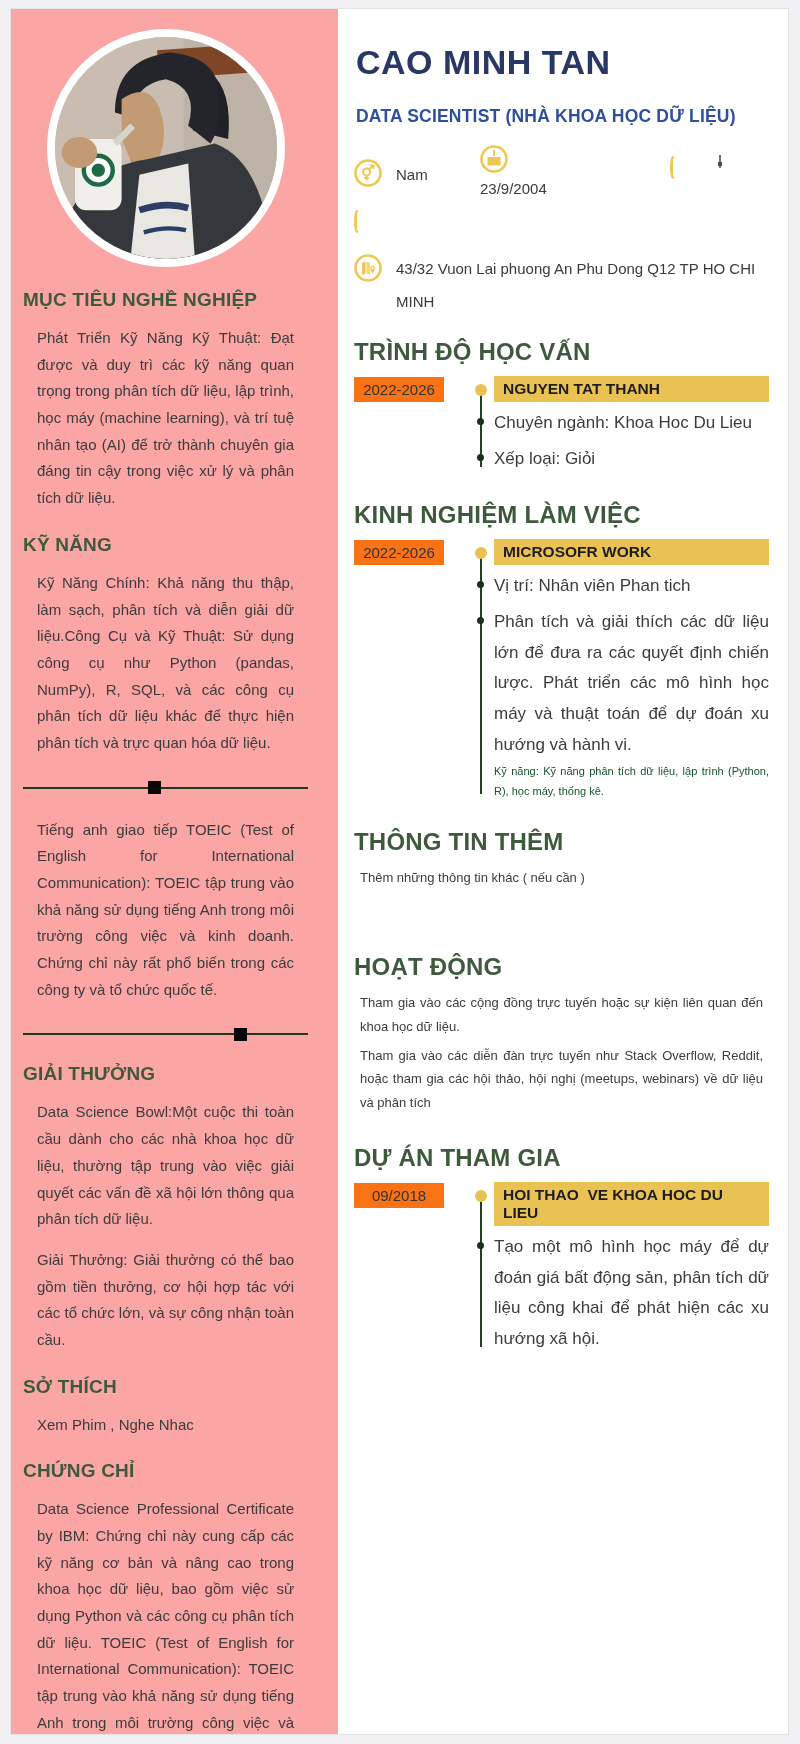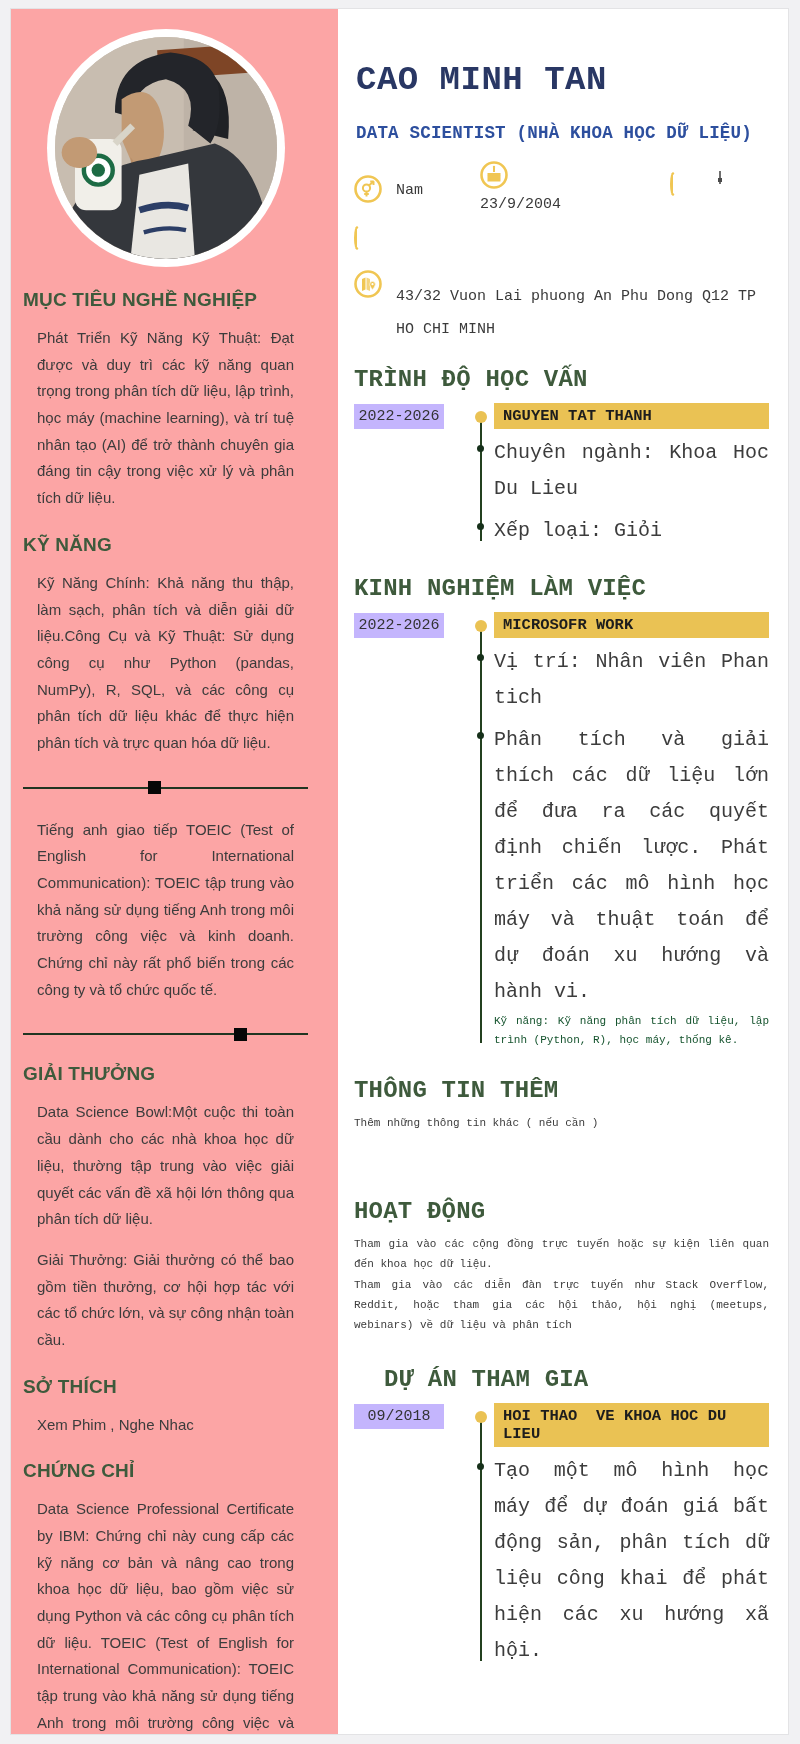--- a/index.html
+++ b/index.html
@@ -39,21 +39,21 @@
     font-size:15px;line-height:1.78;text-align:justify;margin:14px;color:#3c3c3c;
   }
   .divider{display:flex;align-items:center;margin:24px 0 22px 0;height:14px;}
   .divider .seg{height:2px;background:#203522;}
   .divider .sq{width:13px;height:13px;background:#070707;flex:0 0 13px;}
   .divider.mid .seg1{flex:0 0 44%;}
   .divider.mid .seg2{flex:1;}
   .divider.right .seg1{flex:0 0 74%;}
   .divider.right .seg2{flex:1;}
   
-  .main{flex:1;padding:18px 19px 0 16px;box-sizing:border-box;font-family:Liberation Mono, monospace;}
+  .main{flex:1;padding:0 19px 0 16px;box-sizing:border-box;}
   .name{
     color:#293764;font-size:34px;font-weight:bold;margin:34px 0 0 2px;
     letter-spacing:.5px;
   }
   .job-title{
     color:#2d4f9e;font-size:17.5px;font-weight:bold;margin:24px 0 0 2px;
     letter-spacing:.2px;
   }
   .info{position:relative;margin-top:18px;}
   .info-row{display:flex;align-items:center;min-height:30px;margin-bottom:10px;}
@@ -61,51 +61,51 @@
   .icn{
     width:28px;height:28px;flex:0 0 28px;margin-right:14px;position:relative;
   }
   .icn svg{display:block;width:28px;height:28px;}
   .arc{
     width:24px;height:24px;border:3px solid #f0c653;border-radius:50%;
     border-right-color:transparent;transform:rotate(-18deg);box-sizing:content-box;
     width:22px;height:22px;
   }
   .info-text{font-size:15px;color:#3a3a3a;line-height:1.7;padding-top:3px;}
-  .addr-text{max-width:380px;line-height:2.2;padding-top:0;margin-top:12px;}
+  .addr-text{max-width:380px;line-height:2.2;padding-top:0;}
   .stray{
     position:absolute;right:48px;top:10px;width:2px;height:13px;background:#6f6f6f;
   }
   .stray::after{
     content:"";position:absolute;left:-1px;bottom:2px;width:4px;height:4px;background:#4a4a4a;
   }
   .sec-h{
     color:#3e5a3c;font-size:24px;font-weight:bold;margin:26px 0 10px 0;
     letter-spacing:.2px;
   }
-  .sec-p{font-size:11px;line-height:1.8;text-align:justify;margin:0;color:#3c3c3c;}
+  .sec-p{font-size:13px;line-height:1.8;text-align:justify;margin:6px;color:#3c3c3c;}
   .sec-p + .sec-p{margin-top:2px;}
   
   .t-entry{display:flex;align-items:flex-start;margin-top:4px;}
   .t-date{
-    flex:0 0 90px;background:#c4b5fd;color:#333333;text-align:center;
+    flex:0 0 90px;background:#f97316;color:#333333;text-align:center;
     font-size:15px;padding:4px 0;margin-top:1px;
   }
   .t-body{flex:1;margin-left:36px;position:relative;}
   .t-line{position:absolute;left:0;top:9px;bottom:8px;width:2px;background:#23401f;}
   .t-dot{
     position:absolute;left:-5px;top:8px;width:12px;height:12px;border-radius:50%;
     background:#eac254;
   }
   .t-title{
     margin-left:14px;background:#eac254;color:#1d1d1d;font-weight:bold;
     font-size:15.5px;padding:4px 9px;white-space:pre-wrap;
   }
   .t-bullet{
-    margin-left:14px;position:relative;font-size:20px;line-height:1.8;
+    margin-left:14px;position:relative;font-size:17px;line-height:1.8;
     margin-top:6px;text-align:justify;color:#3c3c3c;
   }
   .t-bullet::before{
     content:"";position:absolute;left:-17px;top:10px;width:7px;height:7px;
     border-radius:50%;background:#16301a;
   }
   .t-note{
     margin-left:14px;font-size:11px;line-height:1.8;margin-top:2px;
     text-align:justify;color:#14532d;
   }
@@ -276,21 +276,21 @@
       </div>
     </div>
 
     <h2 class="sec-h">THÔNG TIN THÊM</h2>
     <p class="sec-p">Thêm những thông tin khác ( nếu cần )</p>
 
     <h2 class="sec-h" style="margin-top:64px;">HOẠT ĐỘNG</h2>
     <p class="sec-p">Tham gia vào các cộng đồng trực tuyến hoặc sự kiện liên quan đến khoa học dữ liệu.</p>
     <p class="sec-p">Tham gia vào các diễn đàn trực tuyến như Stack Overflow, Reddit, hoặc tham gia các hội thảo, hội nghị (meetups, webinars) về dữ liệu và phân tích</p>
 
-    <h2 class="sec-h" style="margin-top:30px;margin-left:30px;">DỰ ÁN THAM GIA</h2>
+    <h2 class="sec-h" style="margin-top:30px;">DỰ ÁN THAM GIA</h2>
     <div class="t-entry">
       <div class="t-date">09/2018</div>
       <div class="t-body">
         <div class="t-line"></div>
         <div class="t-dot"></div>
         <div class="t-title">HOI THAO  VE KHOA HOC DU LIEU</div>
         <div class="t-bullet">Tạo một mô hình học máy để dự đoán giá bất động sản, phân tích dữ liệu công khai để phát hiện các xu hướng xã hội.</div>
       </div>
     </div>
 

